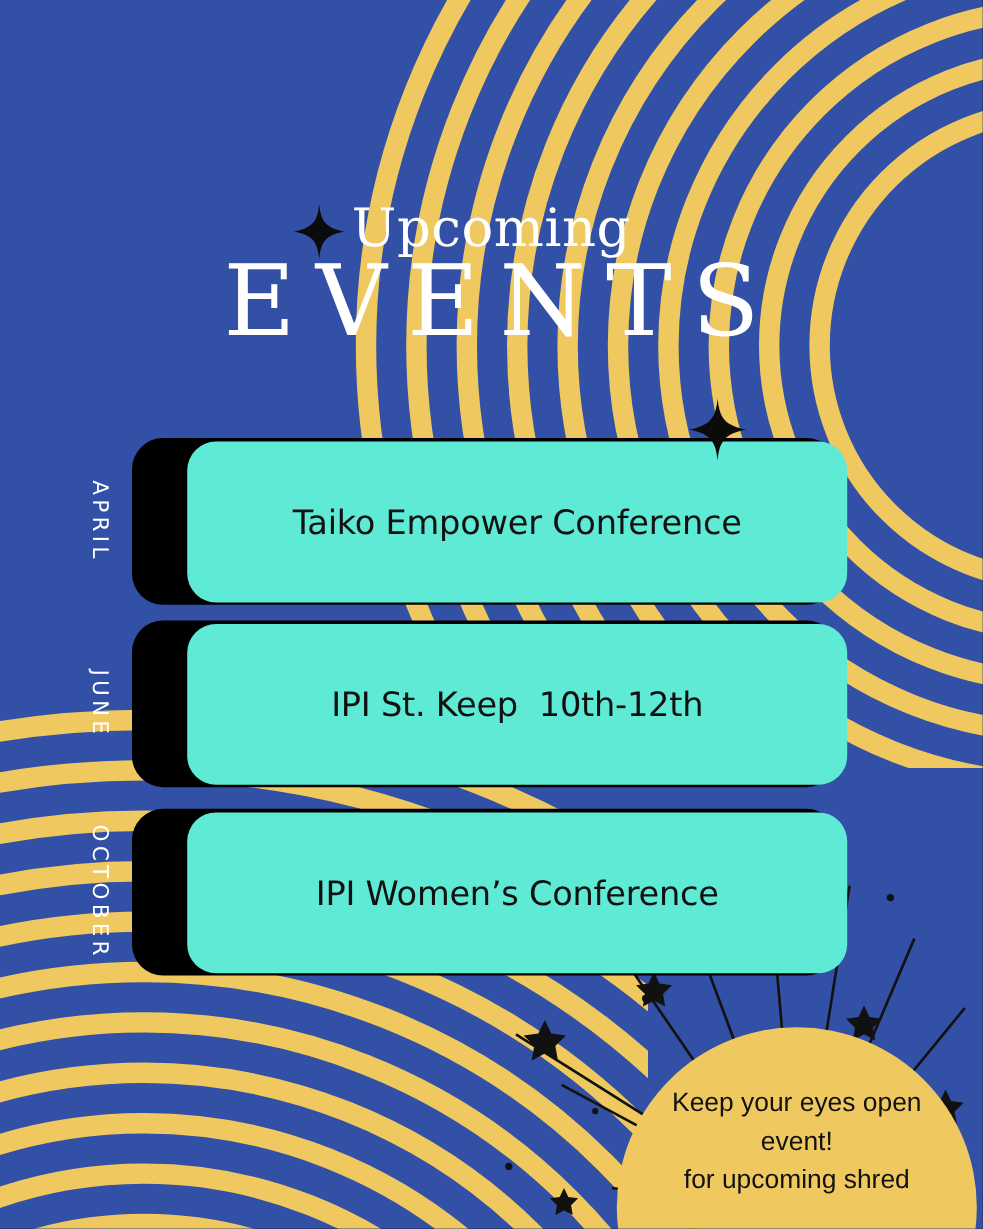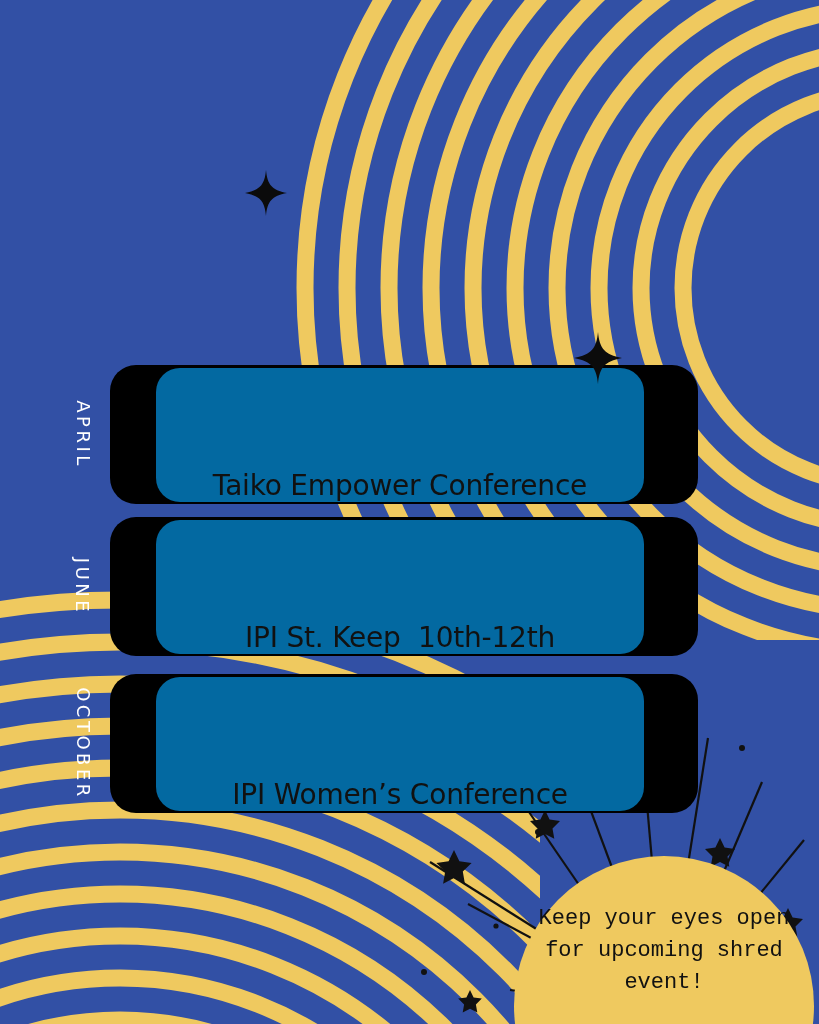--- a/index.html
+++ b/index.html
@@ -96,26 +96,26 @@
     top: 0;
     width: 588px;
     height: 139px;
     background: #000000;
     border-radius: 26px;
   }
   .card-face {
     position: absolute;
     left: 46px;
     top: 3px;
-    width: 488px;
+    width: 550px;
     height: 134px;
-    background: #0369a1;
+    background: #5eead4;
     border-radius: 24px;
     display: flex;
-    align-items: flex-end;
+    align-items: center;
     justify-content: center;
   }
   .card-title {
     font-family: "DejaVu Sans", sans-serif;
     font-size: 28px;
     color: #111111;
     letter-spacing: -0.2px;
     white-space: pre;
     text-align: center;
     padding: 0 12px;
@@ -166,21 +166,21 @@
     background: #EFC95F;
     z-index: 5;
   }
   #callout-text {
     position: absolute;
     left: 514px;
     top: 903px;
     width: 300px;
     z-index: 6;
     text-align: center;
-    font-family: Liberation Mono, monospace;
+    font-family: Liberation Sans, sans-serif;
     font-size: 22px;
     line-height: 1.45;
     color: #111111;
   }
 </style>
 </head>
 <body>
 
 <div id="poster">
 
@@ -256,30 +256,34 @@
         <circle cx="34" cy="282" r="3"></circle>
         <circle cx="388" cy="272" r="2.8"></circle>
         <circle cx="238" cy="116" r="2.6"></circle>
       </g>
     </svg>
   </div>
 
   <div id="callout-circle"></div>
   <div id="callout-text">
     <div>Keep your eyes open</div>
+    <div>event!</div>
     <div>for upcoming shred</div>
-    <div>event!</div>
   </div>
 
   <div class="sparkle" id="sparkle-title">
     <svg viewBox="0 0 42 46" width="42" height="46" aria-hidden="true">
       <path d="M21 0 C22.4 14.5 26.5 20 42 23 C26.5 26 22.4 31.5 21 46 C19.6 31.5 15.5 26 0 23 C15.5 20 19.6 14.5 21 0 Z" fill="#0B0B0B"></path>
     </svg>
   </div>
 
+  <div id="title-block">
+    <span id="title-kicker">Upcoming</span>
+    <span id="title-main">EVENTS</span>
+  </div>
 
   <div class="event-card" id="card-0">
     <div class="card-shadow"></div>
     <div class="card-month">
       <span>APRIL</span>
     </div>
     <div class="card-face">
       <div class="card-title">Taiko Empower Conference</div>
     </div>
   </div>

